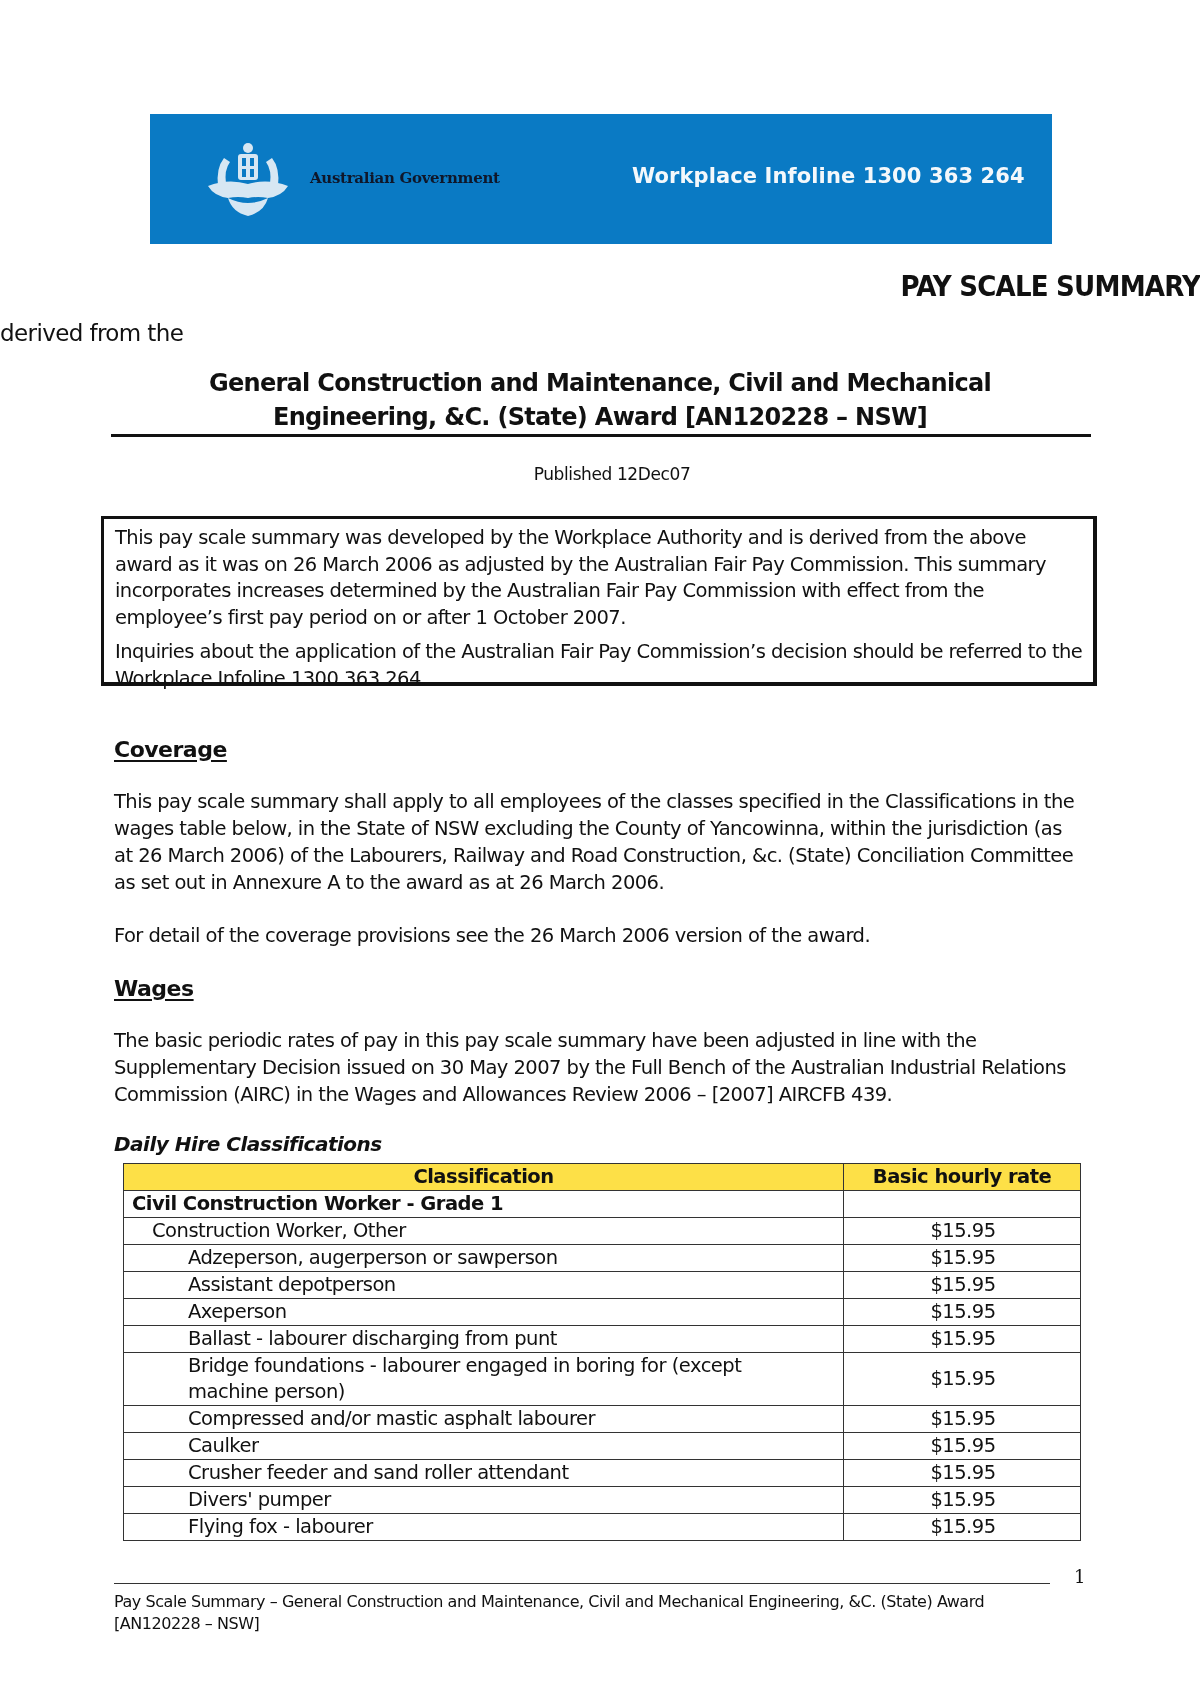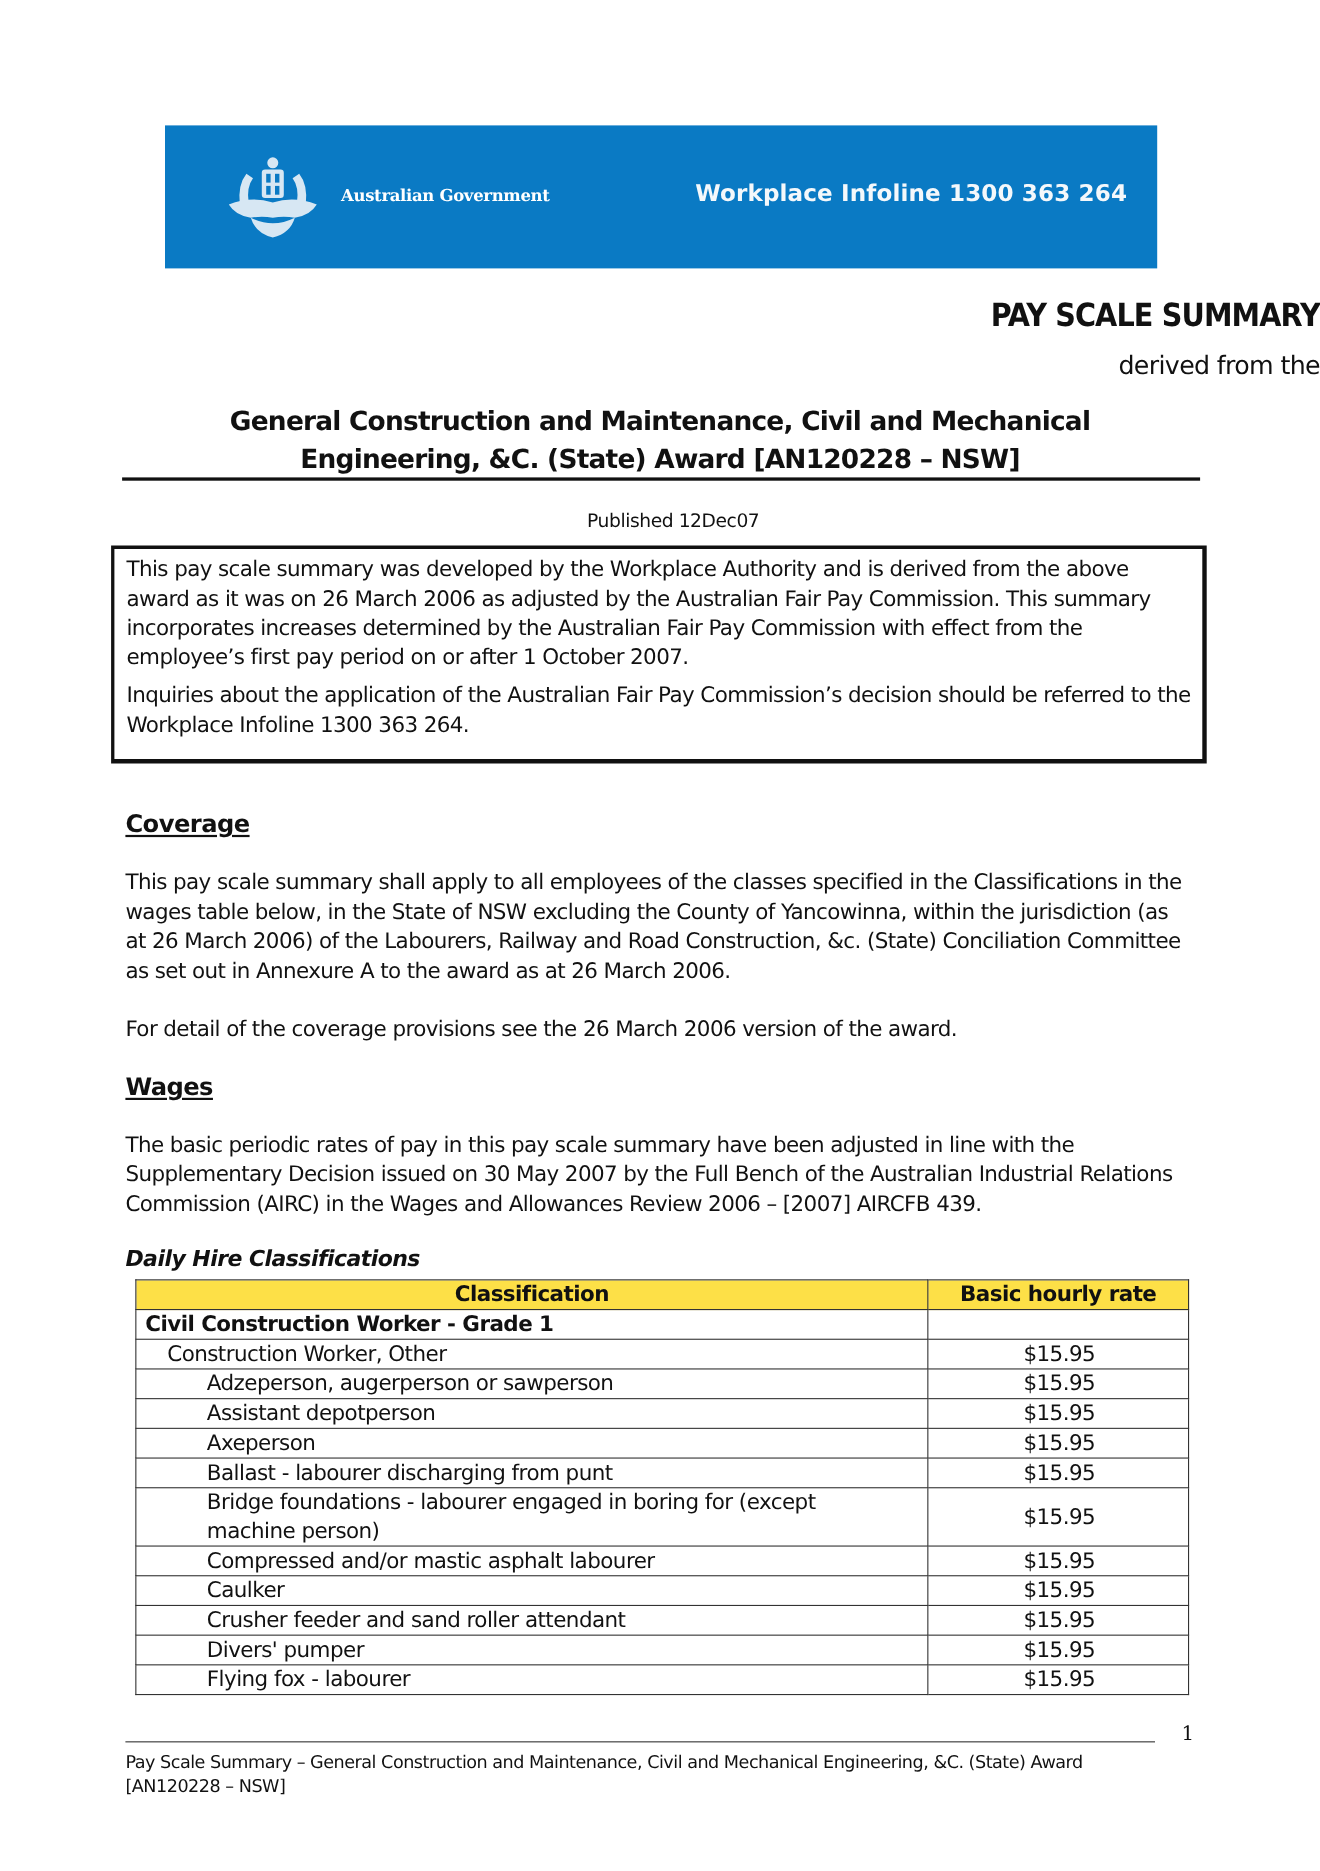--- a/index.html
+++ b/index.html
@@ -10,49 +10,49 @@
   .banner {
     position: absolute; left: 150px; top: 114px; width: 902px; height: 130px;
     background: #0a7ac4; color: #fff;
   }
   .crest {
     position: absolute; left: 52px; top: 26px; width: 92px; height: 78px;
   }
   .gov-name {
     position: absolute; left: 160px; top: 55px;
     font-family: "DejaVu Serif", serif; font-weight: bold; font-size: 15px;
-    letter-spacing: -0.3px; color: #ffffff;
+    letter-spacing: -0.3px; color: #0f172a;
   }
   .infoline {
     position: absolute; left: 482px; top: 50px;
     font-family: "DejaVu Sans", sans-serif; font-weight: bold; font-size: 21px;
     color: #f4f8fb; letter-spacing: 0.1px;
   }
   .title {
     position: absolute; left: 0; width: 1200px; top: 269px; text-align: right;
     font-weight: bold; font-size: 29px; letter-spacing: -0.8px;
     font-family: "DejaVu Sans Condensed", "DejaVu Sans", sans-serif;
   }
   .subtitle {
-    position: absolute; left: 0; width: 1200px; top: 320px; text-align: right;
+    position: absolute; left: 0; width: 1200px; top: 320px; text-align: left;
     font-size: 23px; letter-spacing: -0.6px;
   }
   .award {
     position: absolute; left: 110px; width: 980px; top: 366px; text-align: center;
     font-weight: bold; font-size: 24px; line-height: 34px; letter-spacing: -0.7px;
   }
   .award-rule {
     position: absolute; left: 111px; top: 434px; width: 980px; height: 3px; background: #111;
   }
   .published {
     position: absolute; left: 12px; width: 1200px; top: 464px; text-align: center;
     font-size: 17px; letter-spacing: -0.4px;
   }
   .notice {
-    position: absolute; left: 101px; top: 496px; width: 996px; height: 198px;
+    position: absolute; left: 101px; top: 516px; width: 996px; height: 170px;
     border: 3px solid #111; border-bottom-width: 4px; border-right-width: 4px;
     box-sizing: border-box; padding: 6px 10px 0 11px;
   }
   .notice p {
     margin: 0 0 8px 0; font-size: 19.5px; line-height: 26.5px; letter-spacing: -0.55px;
   }
   .heading {
     position: absolute; left: 114px; font-weight: bold; font-size: 22px;
     text-decoration: underline; text-underline-offset: 3px; letter-spacing: -0.5px;
   }

